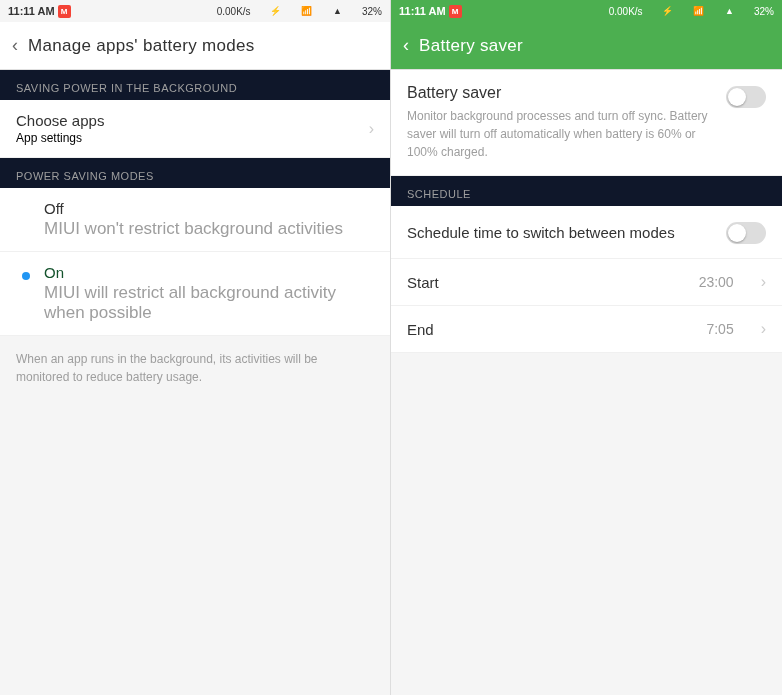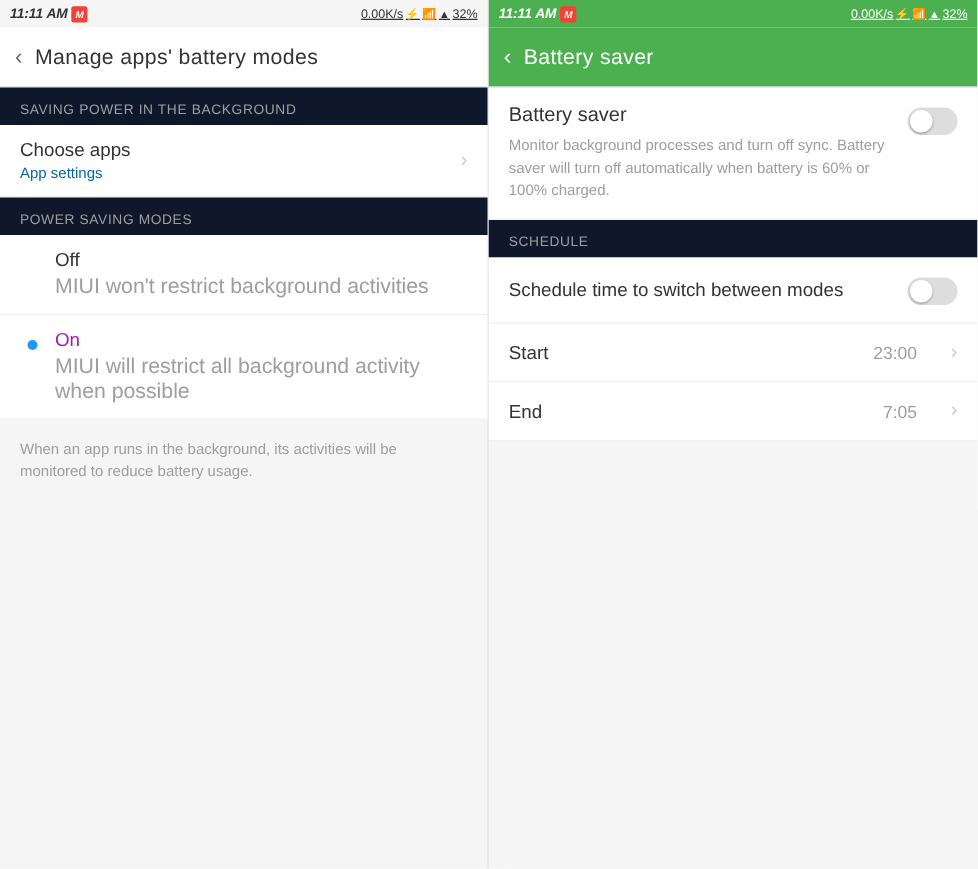--- a/index.html
+++ b/index.html
@@ -43,28 +43,26 @@
     }
     .status-bar.green {
       background: #4caf50;
       color: white;
     }
     .status-bar-left {
       display: flex;
       align-items: center;
       gap: 3px;
       font-weight: bold;
-      font-style: italic;
     }
     .status-bar-right {
       display: flex;
       align-items: center;
-      gap: 2px;
+      gap: 20px;
       font-size: 10px;
-      text-decoration: underline;
     }
     .status-icon {
       font-size: 9px;
     }
     .miui-icon {
       width: 13px;
       height: 13px;
       background: #f44336;
       border-radius: 2px;
       display: inline-flex;
@@ -129,21 +127,21 @@
     .list-item-content {
       flex: 1;
     }
     .list-item-title {
       font-size: 15px;
       color: #333;
       margin-bottom: 2px;
     }
     .list-item-subtitle {
       font-size: 12px;
-      color: #0369a1;
+      color: #000000;
     }
     .chevron-right {
       color: #ccc;
       font-size: 16px;
     }
 
     
     .radio-option {
       background: white;
       padding: 12px 16px;
@@ -167,21 +165,21 @@
       background: #2196f3;
     }
     .radio-content {
       flex: 1;
     }
     .radio-title {
       font-size: 15px;
       color: #333;
     }
     .radio-title.blue {
-      color: #a21caf;
+      color: #14532d;
     }
     .radio-subtitle {
       font-size: 17px;
       color: #9e9e9e;
       margin-top: 2px;
     }
 
     
     .info-box {
       padding: 14px 16px;

